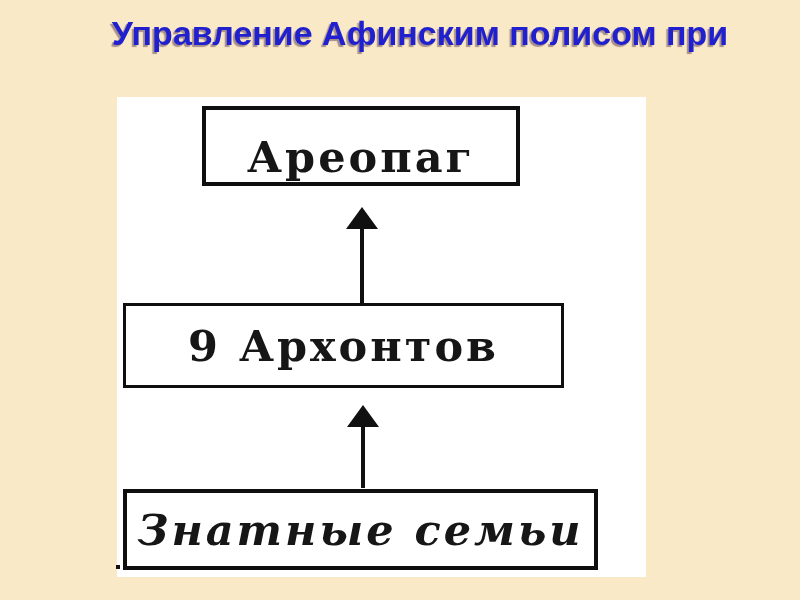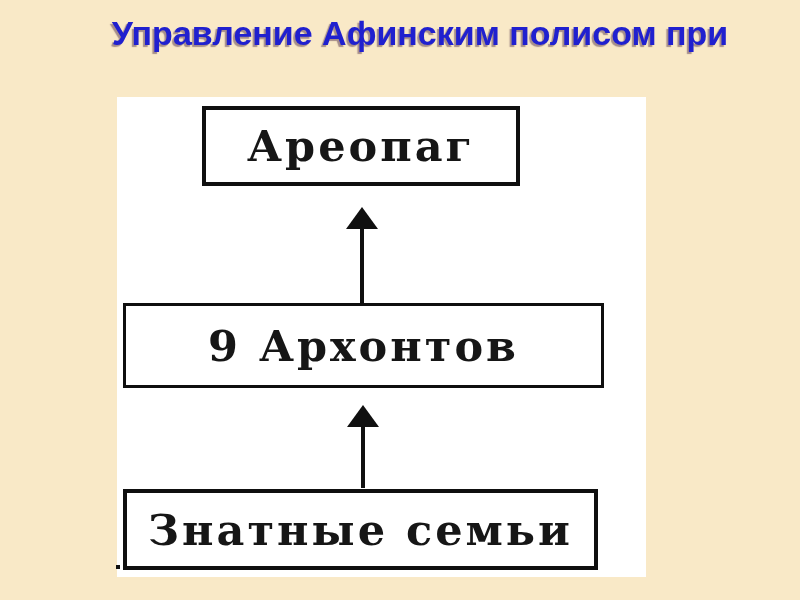--- a/index.html
+++ b/index.html
@@ -54,34 +54,36 @@
     letter-spacing: 3px;
     color: #161616;
     white-space: nowrap;
   }
   .node-areopag {
     left: 85px;
     top: 9px;
     width: 318px;
     height: 80px;
     border-width: 4px;
+    align-items: flex-end;
   }
   .node-archons {
     left: 6px;
     top: 206px;
-    width: 481px;
+    width: 441px;
     height: 85px;
     border-width: 3px;
   }
   .node-families {
     left: 6px;
     top: 392px;
     width: 475px;
     height: 81px;
     border-width: 4px;
+    font-style: italic;
   }
   .up-arrow {
     position: absolute;
     width: 32px;
     display: flex;
     flex-direction: column;
     align-items: center;
   }
   .up-arrow .head {
     width: 0;

